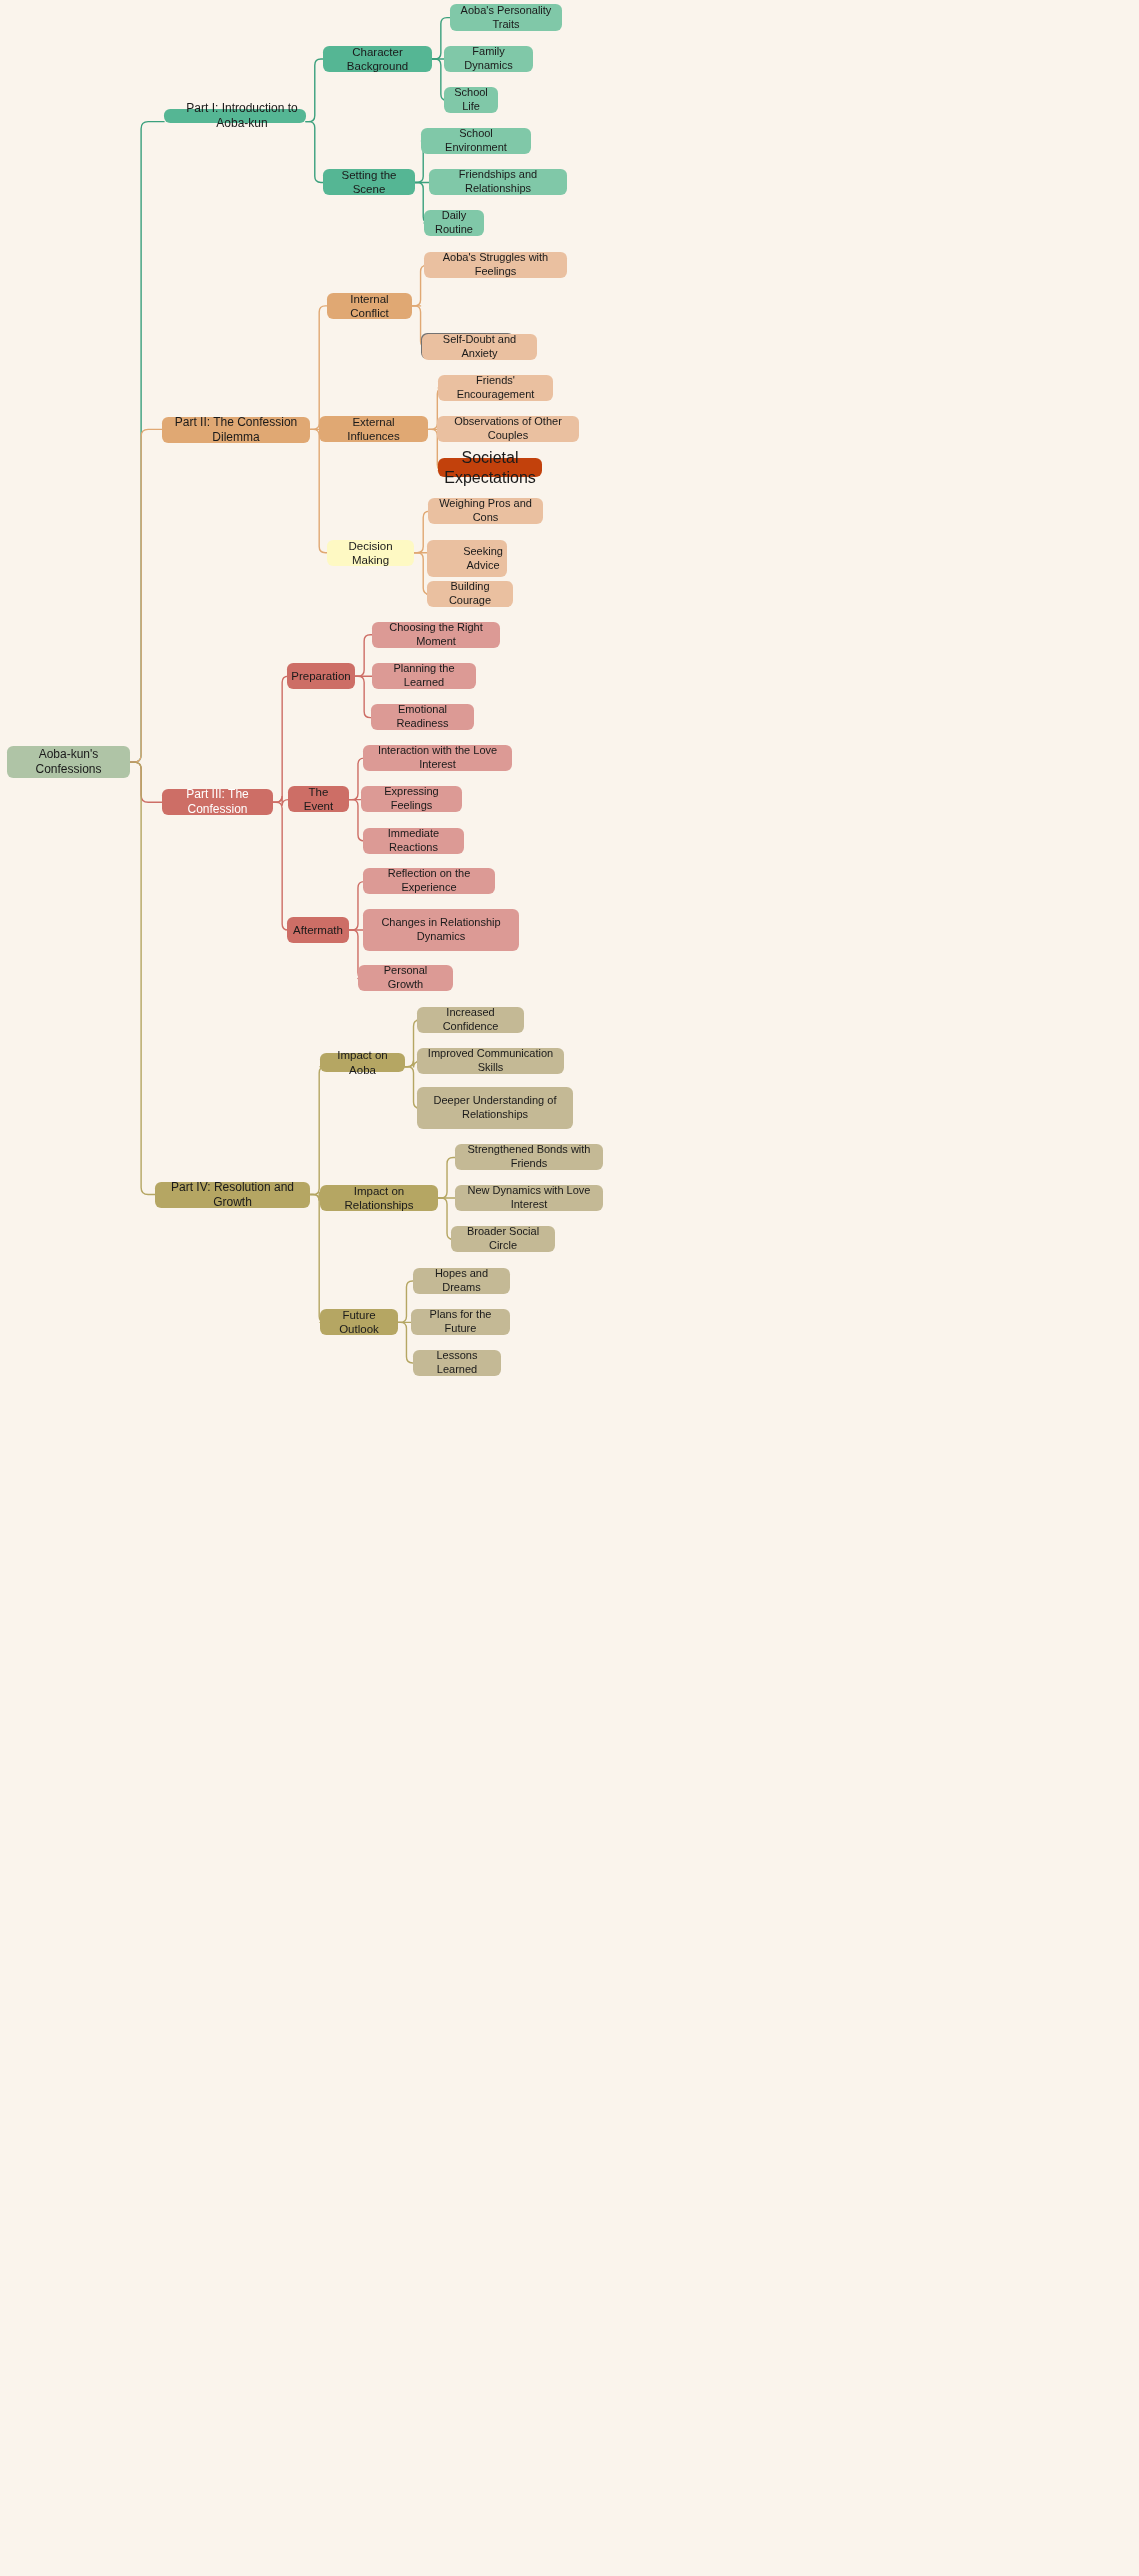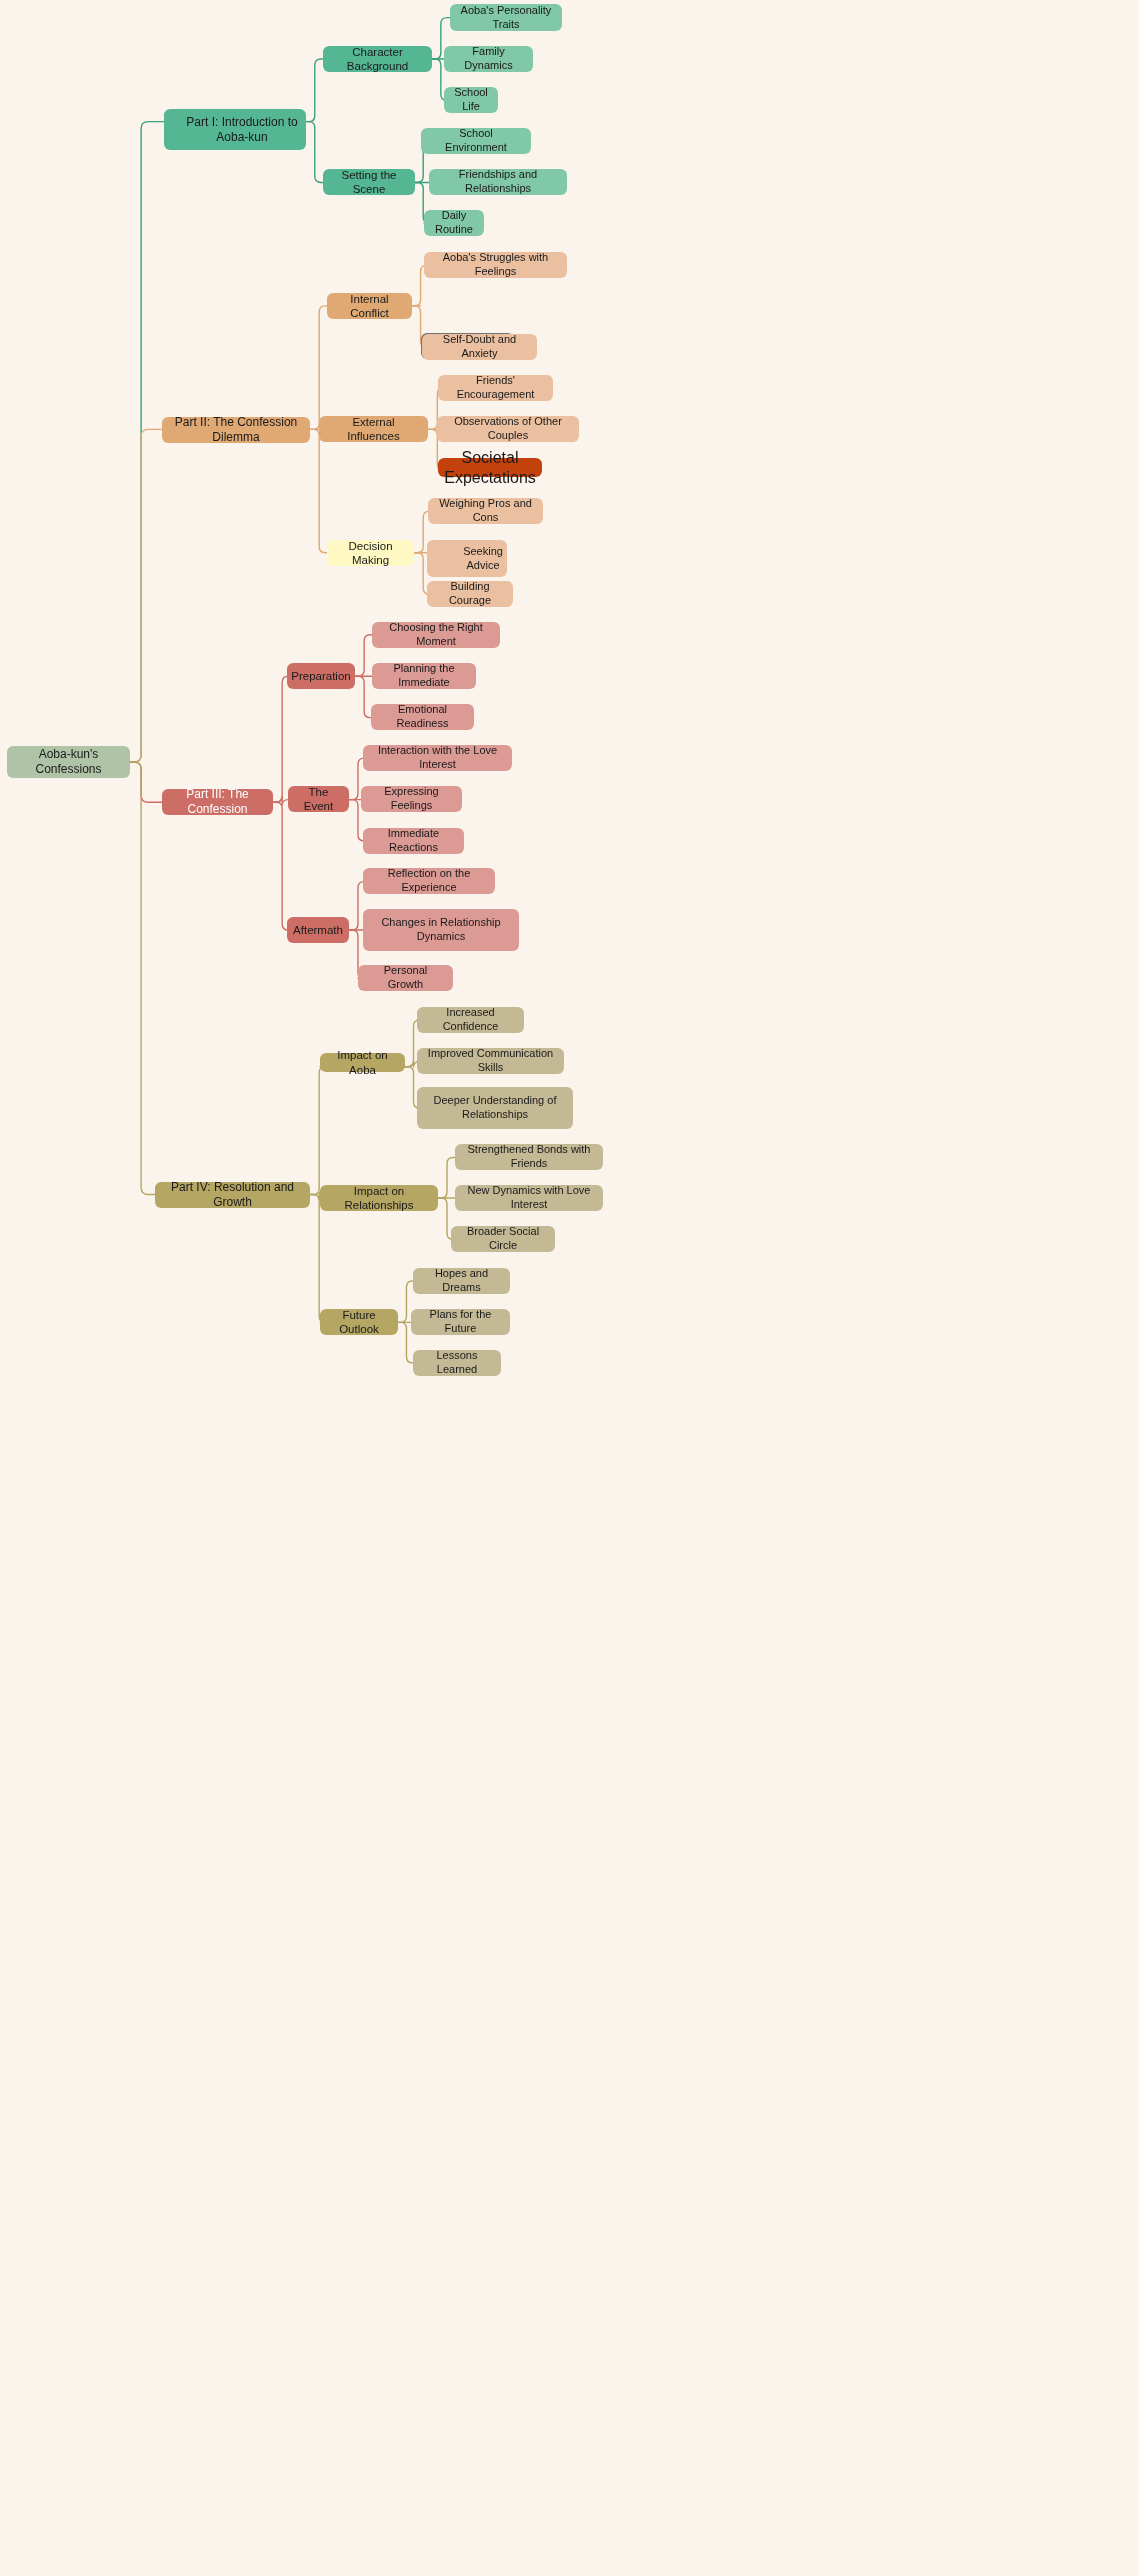--- a/index.html
+++ b/index.html
@@ -76,21 +76,21 @@
       <path d="M 497 1359 H 500 Q 507 1359 507 1352 V 1320 Q 507 1313 514 1313 H 516" fill="none" stroke="#b5a663" stroke-width="1.6" stroke-linecap="round"></path>
       <path d="M 497 1359 L 516 1359" fill="none" stroke="#b5a663" stroke-width="1.6" stroke-linecap="round"></path>
       <path d="M 497 1359 H 500 Q 507 1359 507 1366 V 1399 Q 507 1406 514 1406 H 512" fill="none" stroke="#b5a663" stroke-width="1.6" stroke-linecap="round"></path>
       <path d="M 352 1355 H 355 Q 362 1355 362 1362 V 1493 Q 362 1500 369 1500 H 363" fill="none" stroke="#b5a663" stroke-width="1.6" stroke-linecap="round"></path>
       <path d="M 451 1500 H 454 Q 461 1500 461 1493 V 1460 Q 461 1453 468 1453 H 468" fill="none" stroke="#b5a663" stroke-width="1.6" stroke-linecap="round"></path>
       <path d="M 451 1500 L 466 1500" fill="none" stroke="#b5a663" stroke-width="1.6" stroke-linecap="round"></path>
       <path d="M 451 1500 H 454 Q 461 1500 461 1507 V 1539 Q 461 1546 468 1546 H 468" fill="none" stroke="#b5a663" stroke-width="1.6" stroke-linecap="round"></path>
     </svg>
   <div id="nodes">
       <div class="node n-root" style="left: 7px; width: 123px; height: 32px; top: 746px; background: rgb(175, 196, 166); color: rgb(26, 26, 26); font-size: 12px;">Aoba-kun's Confessions</div>
-      <div class="node n-l1" style="left: 164px; width: 142px; height: 41px; top: 109px; background: rgb(85, 182, 148); color: rgb(26, 26, 26); font-size: 12px; padding-left: 22px;">Part I: Introduction to Aoba-kun</div>
+      <div class="node n-l1" style="left: 164px; width: 142px; height: 14px; top: 109px; background: rgb(85, 182, 148); color: rgb(26, 26, 26); font-size: 12px; padding-left: 22px;">Part I: Introduction to Aoba-kun</div>
       <div class="node n-l2" style="left: 323px; width: 109px; height: 26.4px; top: 46px; background: rgb(85, 182, 148); color: rgb(26, 26, 26); font-size: 11.5px;">Character Background</div>
       <div class="node n-l3" style="left: 450px; width: 112px; height: 26.4px; top: 4.4px; background: rgb(128, 200, 168); color: rgb(26, 26, 26); font-size: 11px;">Aoba's Personality Traits</div>
       <div class="node n-l3" style="left: 444px; width: 89px; height: 26.4px; top: 46px; background: rgb(128, 200, 168); color: rgb(26, 26, 26); font-size: 11px;">Family Dynamics</div>
       <div class="node n-l3" style="left: 444px; width: 54px; height: 26.4px; top: 87px; background: rgb(128, 200, 168); color: rgb(26, 26, 26); font-size: 11px; padding-left: 8px;">School Life</div>
       <div class="node n-l2" style="left: 323px; width: 92px; height: 26.4px; top: 169px; background: rgb(85, 182, 148); color: rgb(26, 26, 26); font-size: 11.5px;">Setting the Scene</div>
       <div class="node n-l3" style="left: 421px; width: 110px; height: 26.4px; top: 128px; background: rgb(128, 200, 168); color: rgb(26, 26, 26); font-size: 11px;">School Environment</div>
       <div class="node n-l3" style="left: 429px; width: 138px; height: 26.4px; top: 169px; background: rgb(128, 200, 168); color: rgb(26, 26, 26); font-size: 11px;">Friendships and Relationships</div>
       <div class="node n-l3" style="left: 424px; width: 60px; height: 26.4px; top: 210px; background: rgb(128, 200, 168); color: rgb(26, 26, 26); font-size: 11px;">Daily Routine</div>
       <div class="node n-l1" style="left: 162px; width: 148px; height: 25.6px; top: 417px; background: rgb(224, 168, 115); color: rgb(26, 26, 26); font-size: 12px;">Part II: The Confession Dilemma</div>
       <div class="node n-l2" style="left: 327px; width: 85px; height: 26.4px; top: 293px; background: rgb(224, 168, 115); color: rgb(26, 26, 26); font-size: 11.5px;">Internal Conflict</div>
@@ -101,21 +101,21 @@
       <div class="node n-l3" style="left: 438px; width: 115px; height: 26.4px; top: 375px; background: rgb(234, 192, 160); color: rgb(26, 26, 26); font-size: 11px;">Friends' Encouragement</div>
       <div class="node n-l3" style="left: 437px; width: 142px; height: 26.4px; top: 416px; background: rgb(234, 192, 160); color: rgb(26, 26, 26); font-size: 11px;">Observations of Other Couples</div>
       <div class="node n-l3" style="left: 438px; width: 104px; height: 19px; top: 458px; background: #c2410c; color: rgb(26, 26, 26); font-size: 16px;">Societal Expectations</div>
       <div class="node n-l2" style="left: 327px; width: 87px; height: 26.4px; top: 540px; background: #fef9c3; color: rgb(26, 26, 26); font-size: 11.5px;">Decision Making</div>
       <div class="node n-l3" style="left: 428px; width: 115px; height: 26.4px; top: 498px; background: rgb(234, 192, 160); color: rgb(26, 26, 26); font-size: 11px;">Weighing Pros and Cons</div>
       <div class="node n-l3" style="left: 427px; width: 80px; height: 37px; top: 540px; background: rgb(234, 192, 160); color: rgb(26, 26, 26); font-size: 11px; padding-left: 40px;">Seeking Advice</div>
       <div class="node n-l3" style="left: 427px; width: 86px; height: 26.4px; top: 581px; background: rgb(234, 192, 160); color: rgb(26, 26, 26); font-size: 11px;">Building Courage</div>
       <div class="node n-l1" style="left: 162px; width: 111px; height: 25.6px; top: 789px; background: rgb(205, 110, 102); color: rgb(255, 255, 255); font-size: 12px;">Part III: The Confession</div>
       <div class="node n-l2" style="left: 287px; width: 68px; height: 26.4px; top: 663px; background: rgb(205, 110, 102); color: rgb(26, 26, 26); font-size: 11.5px;">Preparation</div>
       <div class="node n-l3" style="left: 372px; width: 128px; height: 26.4px; top: 622px; background: rgb(220, 154, 149); color: rgb(26, 26, 26); font-size: 11px;">Choosing the Right Moment</div>
-      <div class="node n-l3" style="left: 372px; width: 104px; height: 26.4px; top: 663px; background: rgb(220, 154, 149); color: rgb(26, 26, 26); font-size: 11px;">Planning the Immediate</div>
+      <div class="node n-l3" style="left: 372px; width: 104px; height: 26.4px; top: 663px; background: rgb(220, 154, 149); color: rgb(26, 26, 26); font-size: 11px;">Planning the Learned</div>
       <div class="node n-l3" style="left: 371px; width: 103px; height: 26.4px; top: 704px; background: rgb(220, 154, 149); color: rgb(26, 26, 26); font-size: 11px;">Emotional Readiness</div>
       <div class="node n-l2" style="left: 288px; width: 61px; height: 26.4px; top: 786px; background: rgb(205, 110, 102); color: rgb(26, 26, 26); font-size: 11.5px;">The Event</div>
       <div class="node n-l3" style="left: 363px; width: 149px; height: 26.4px; top: 745px; background: rgb(220, 154, 149); color: rgb(26, 26, 26); font-size: 11px;">Interaction with the Love Interest</div>
       <div class="node n-l3" style="left: 361px; width: 101px; height: 26.4px; top: 786px; background: rgb(220, 154, 149); color: rgb(26, 26, 26); font-size: 11px;">Expressing Feelings</div>
       <div class="node n-l3" style="left: 363px; width: 101px; height: 26.4px; top: 828px; background: rgb(220, 154, 149); color: rgb(26, 26, 26); font-size: 11px;">Immediate Reactions</div>
       <div class="node n-l2" style="left: 287px; width: 62px; height: 26.4px; top: 917px; background: rgb(205, 110, 102); color: rgb(26, 26, 26); font-size: 11.5px;">Aftermath</div>
       <div class="node n-l3" style="left: 363px; width: 132px; height: 26.4px; top: 868px; background: rgb(220, 154, 149); color: rgb(26, 26, 26); font-size: 11px;">Reflection on the Experience</div>
       <div class="node n-l3" style="left: 363px; width: 156px; height: 42px; top: 909px; background: rgb(220, 154, 149); color: rgb(26, 26, 26); font-size: 11px;">Changes in Relationship Dynamics</div>
       <div class="node n-l3" style="left: 358px; width: 95px; height: 26.4px; top: 965px; background: rgb(220, 154, 149); color: rgb(26, 26, 26); font-size: 11px;">Personal Growth</div>
       <div class="node n-l1" style="left: 155px; width: 155px; height: 25.6px; top: 1182px; background: rgb(181, 166, 99); color: rgb(26, 26, 26); font-size: 12px;">Part IV: Resolution and Growth</div>

